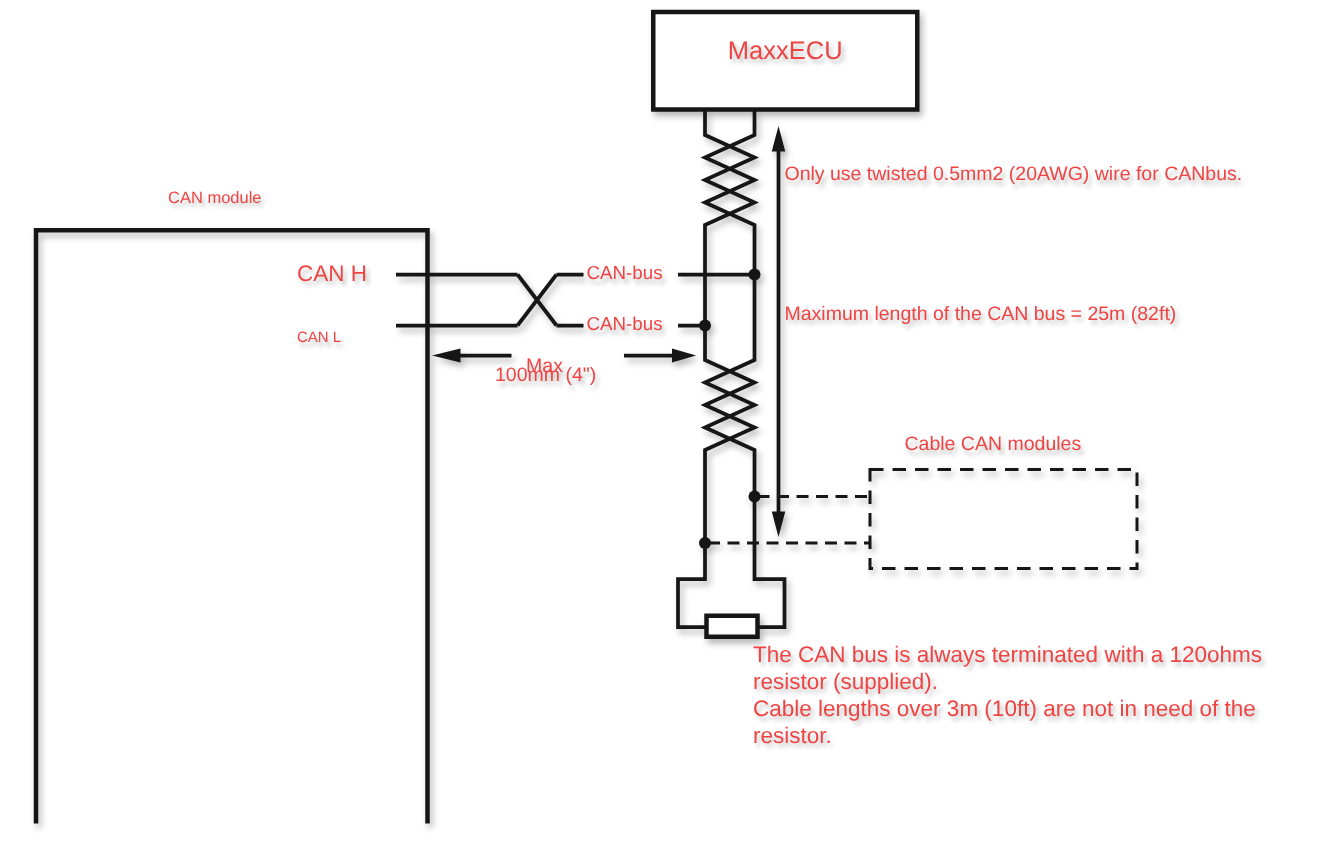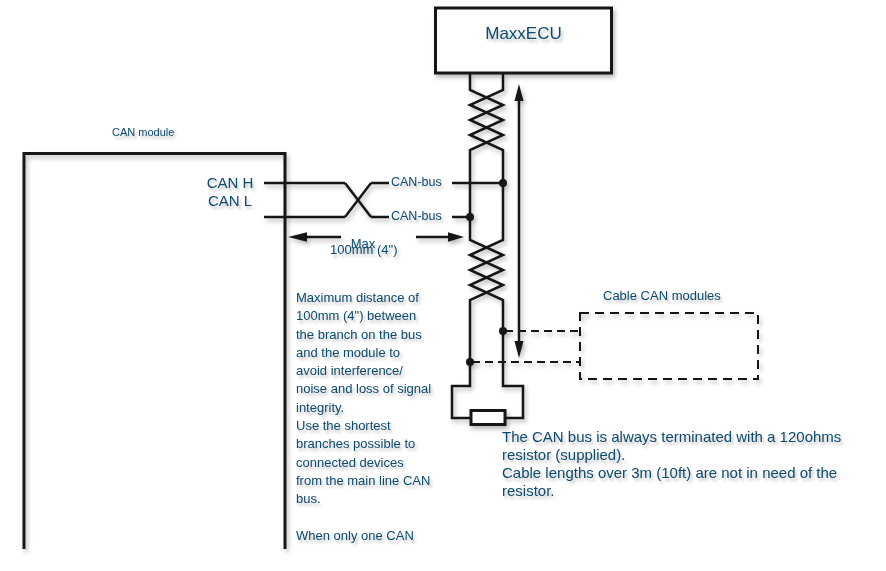--- a/index.html
+++ b/index.html
@@ -2,26 +2,26 @@
 <html><head>
 <meta charset="utf-8">
 <style>
   html,body{margin:0;padding:0;background:#fff;}
   .canvas{
     position:relative;width:886px;height:571px;background:#ffffff;overflow:hidden;
     font-family:"Liberation Sans", sans-serif;
   }
   svg.wiring{position:absolute;left:0;top:0;filter:drop-shadow(2px 3px 2px rgba(0,0,0,0.28));}
   .txt{
-    position:absolute;color:#0c4a6e;
+    position:absolute;color:#ef4444;
     text-shadow:2px 3px 3px rgba(0,0,0,0.25);
     white-space:nowrap;line-height:1.25;
   }
   .block{white-space:pre-line;}
-  .c{text-align:center;} .r{text-align:center;}
+  .c{text-align:center;} .r{text-align:left;}
 </style>
 </head>
 <body>
 
 <div class="canvas">
 
   <svg class="wiring" width="886" height="571" viewBox="0 0 886 571">
     <g stroke="#161616" fill="none" stroke-width="2.5">
 
       <rect x="435.5" y="8" width="176" height="65" stroke-width="3" fill="#ffffff"></rect>
@@ -71,47 +71,35 @@
       <polygon points="519,358 514.5,341 523.5,341"></polygon>
     </g>
   </svg>
 
   <div class="txt c" style="left:434px;top:23px;width:179px;font-size:17px;">MaxxECU</div>
 
   <div class="txt" style="left:112px;top:126px;font-size:11px;">CAN module</div>
 
   <div class="txt r" style="left:198px;top:174px;width:64px;font-size:15px;">CAN H</div>
 
-  <div class="txt r" style="left:198px;top:192px;width:64px;font-size:15px;">CAN L</div>
+  <div class="txt r" style="left:198px;top:220px;width:64px;font-size:10px;">CAN L</div>
 
   <div class="txt" style="left:391px;top:175px;font-size:12.5px;">CAN-bus</div>
 
   <div class="txt" style="left:391px;top:209px;font-size:12.5px;">CAN-bus</div>
 
   <div class="txt c" style="left:338px;top:236px;width:50px;font-size:13px;">Max</div>
 
   <div class="txt" style="left:330px;top:242px;font-size:13px;">100mm (4")</div>
 
+  <div class="txt" style="left:523px;top:108px;font-size:13px;">Only use twisted 0.5mm2 (20AWG) wire for CANbus.</div>
 
+  <div class="txt" style="left:523px;top:201px;font-size:13px;">Maximum length of the CAN bus = 25m (82ft)</div>
 
   <div class="txt" style="left:603px;top:288px;font-size:13px;">Cable CAN modules</div>
 
   <div class="txt block" style="left:502px;top:428px;font-size:15px;line-height:18px;width:360px;">The CAN bus is always terminated with a 120ohms
 resistor (supplied).
 Cable lengths over 3m (10ft) are not in need of the
 resistor.</div>
 
-  <div class="txt block" style="left:296px;top:289px;font-size:13px;line-height:18.3px;width:190px;">Maximum distance of
-100mm (4") between
-the branch on the bus
-and the module to
-avoid interference/
-noise and loss of signal
-integrity.
-Use the shortest
-branches possible to
-connected devices
-from the main line CAN
-bus.
-
-When only one CAN</div>
 
 </div>
 
 </body></html>

